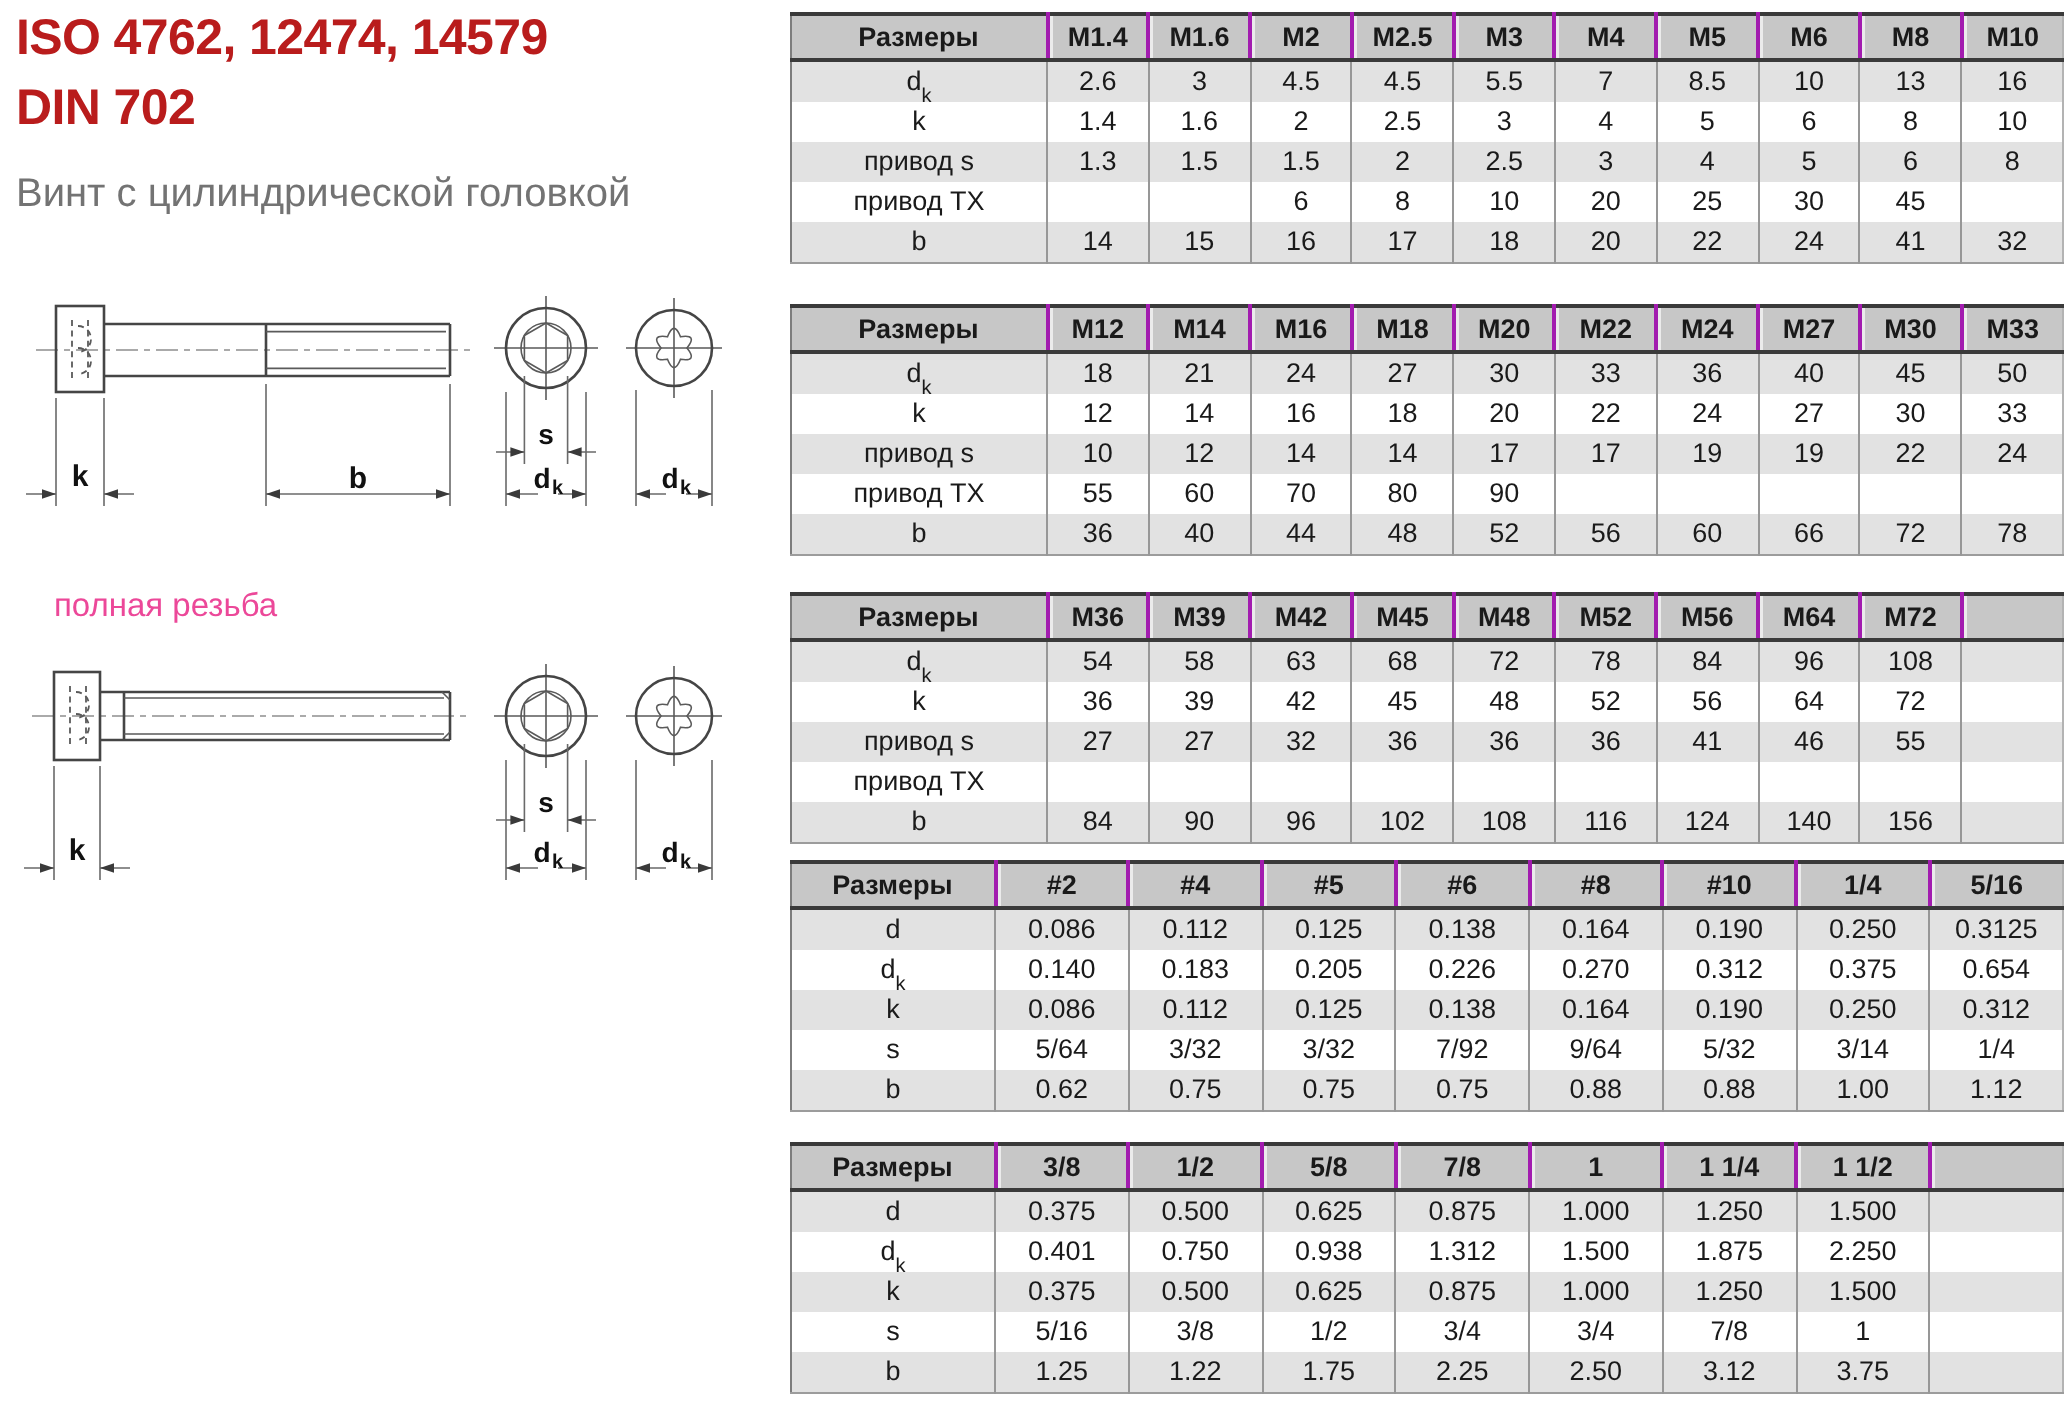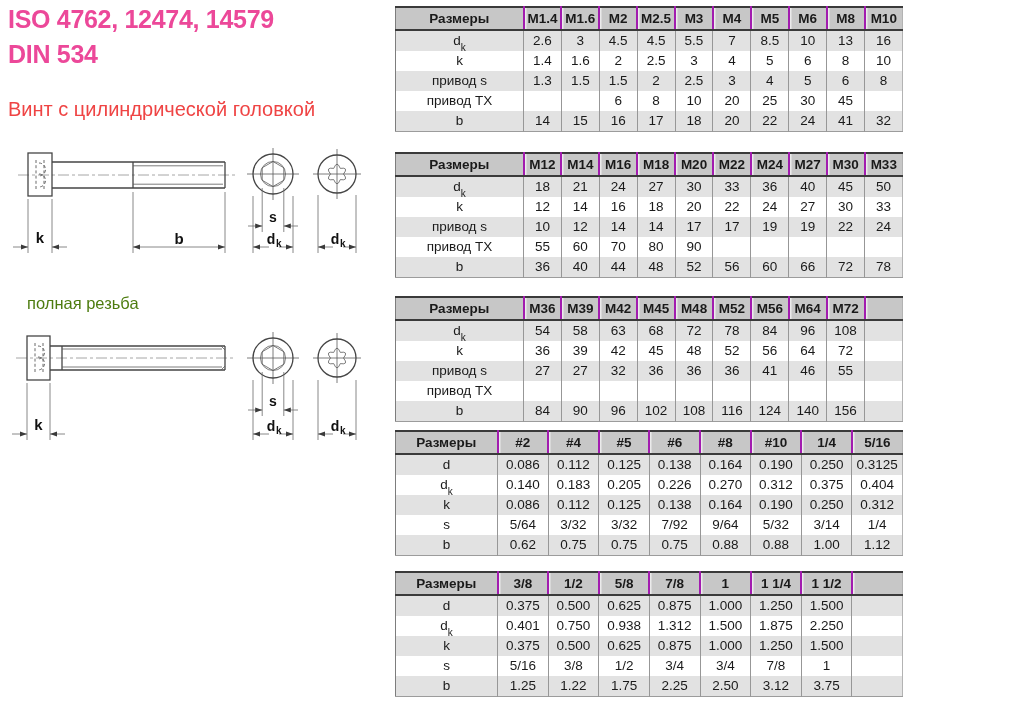--- a/index.html
+++ b/index.html
@@ -11,25 +11,25 @@
   }
   *{box-sizing:border-box;}
   html,body{margin:0;padding:0;}
   body{
     width:1034px;height:703px;position:relative;overflow:hidden;
     background:#ffffff;color:var(--text);
     font-family:"Liberation Sans","DejaVu Sans",sans-serif;
   }
   .abs{position:absolute;}
   .title-block{left:8px;top:2px;width:380px;}
-  .title{font-size:25px;font-weight:700;line-height:35px;color:#ec4899;letter-spacing:-0.3px;}
-  .subtitle{left:8px;top:86px;font-size:20px;color:#ef4444;margin-top:12px;}
-  .full-thread{left:27px;top:294px;font-size:16.5px;color:#4d7c0f;}
+  .title{font-size:25px;font-weight:700;line-height:35px;color:#b91c1c;letter-spacing:-0.3px;}
+  .subtitle{left:8px;top:86px;font-size:20px;color:#737373;}
+  .full-thread{left:27px;top:294px;font-size:16.5px;color:#ec4899;}
   
-  .tbl{left:395px;width:508px;}
+  .tbl{left:395px;width:637px;}
   .tbl table{border-collapse:collapse;table-layout:fixed;width:100%;
     font-size:13.5px;color:var(--text);
     border-top:2px solid var(--border-dark);
     border-left:1px solid #7d7d7d;border-right:1px solid #b3b3b3;
     border-bottom:1px solid #9c9c9c;}
   .tbl th,.tbl td{
     text-align:center;vertical-align:middle;padding:0;
     height:20px;line-height:20px;white-space:nowrap;overflow:hidden;
     border-left:1px solid var(--grid-line);}
   .tbl th:first-child,.tbl td:first-child{border-left:none;}
@@ -48,21 +48,21 @@
   .hid{stroke:#5a5a5a;stroke-width:0.9;fill:none;stroke-dasharray:3 2.2;}
   .cl{stroke:#8f8f8f;stroke-width:0.8;fill:none;stroke-dasharray:11 3 3 3;}
   .ext{stroke:#6a6a6a;stroke-width:0.8;fill:none;}
   .arr{fill:#3a3a3a;stroke:none;}
 </style>
 </head>
 <body>
 
 <div class="abs title-block">
   <div class="title">ISO 4762, 12474, 14579</div>
-  <div class="title">DIN 534</div>
+  <div class="title">DIN 702</div>
 </div>
 <div class="abs subtitle">Винт с цилиндрической головкой</div>
 <div class="abs full-thread">полная резьба</div>
 
 <svg class="abs" style="left:10px;top:140px;" width="380" height="125" viewBox="0 0 380 125">
 
   <path class="cl" d="M8,35 H226"></path>
 
   <rect class="ln" x="18" y="13" width="24" height="43"></rect>
   <path class="hid" d="M26,20 V50 M34,20 V50"></path>
@@ -491,21 +491,21 @@
         </tr>
         <tr>
           <td>d<sub>k</sub></td>
           <td>0.140</td>
           <td>0.183</td>
           <td>0.205</td>
           <td>0.226</td>
           <td>0.270</td>
           <td>0.312</td>
           <td>0.375</td>
-          <td>0.404</td>
+          <td>0.654</td>
         </tr>
         <tr class="shaded">
           <td>k</td>
           <td>0.086</td>
           <td>0.112</td>
           <td>0.125</td>
           <td>0.138</td>
           <td>0.164</td>
           <td>0.190</td>
           <td>0.250</td>

